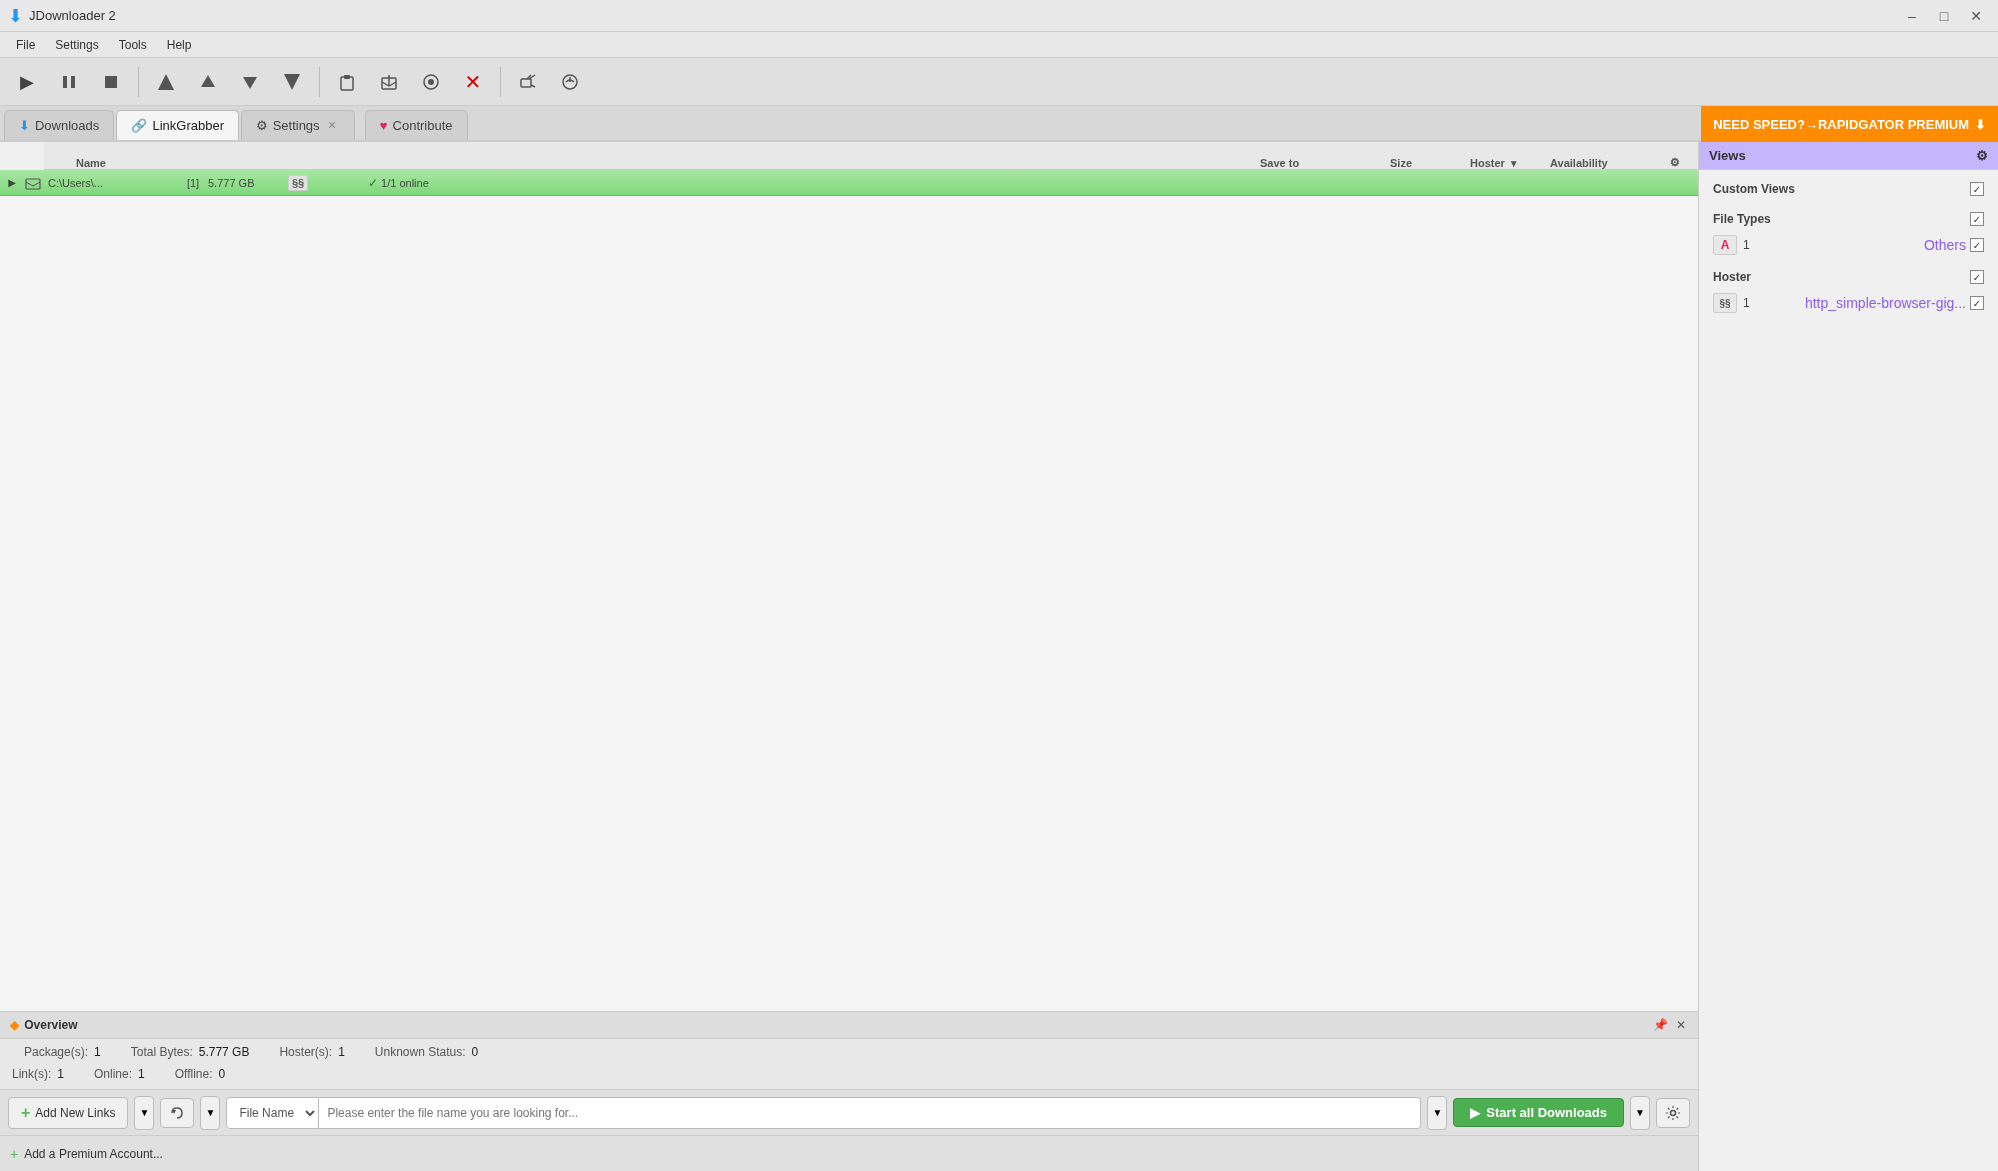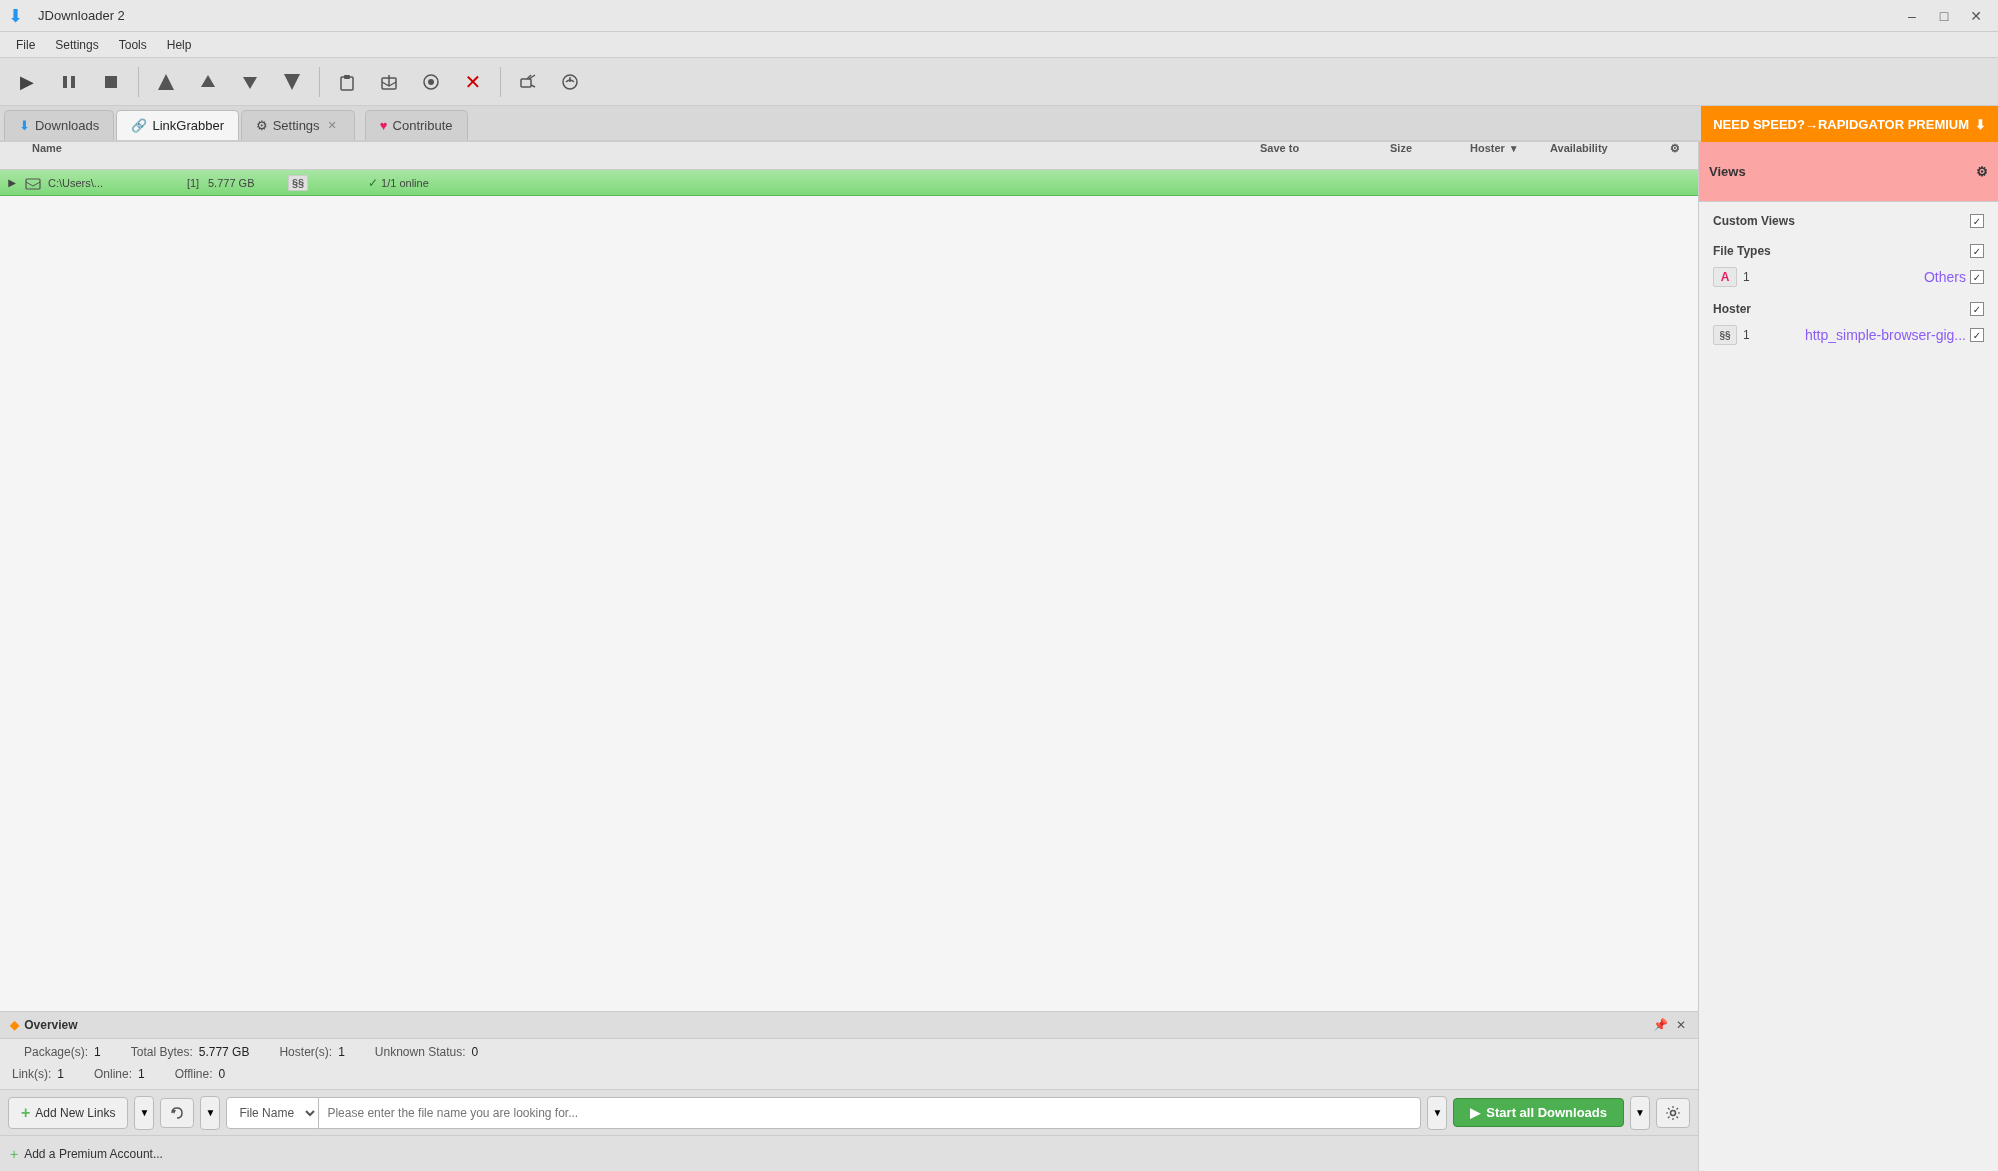--- a/index.html
+++ b/index.html
@@ -26,21 +26,20 @@
       flex-shrink: 0;
     }
     #title-left {
       display: flex;
       align-items: center;
       gap: 6px;
     }
     #title-text {
       font-size: 13px;
       color: #333;
-      margin-left: 9px;
     }
     #title-controls {
       display: flex;
       gap: 4px;
     }
     .title-btn {
       width: 28px;
       height: 22px;
       display: flex;
       align-items: center;
@@ -168,26 +167,27 @@
     #content-panel {
       flex: 1;
       display: flex;
       flex-direction: column;
       overflow: hidden;
     }
 
     
     #table-header {
       display: flex;
-      align-items: flex-start;
+      align-items: flex-end;
       background: #e8e8e8;
       border-bottom: 1px solid #ccc;
       height: 28px;
       padding: 0 4px;
       flex-shrink: 0;
+      margin-left: 44px;
     }
     .col-name { flex: 1; padding-left: 28px; }
     .col-save { width: 130px; }
     .col-size { width: 80px; }
     .col-hoster { width: 80px; display: flex; align-items: center; gap: 4px; }
     .col-availability { width: 120px; }
     .col-settings { width: 24px; }
     .col-header {
       font-size: 11px;
       color: #555;
@@ -251,26 +251,26 @@
     
     #right-panel {
       width: 300px;
       background: #f0f0f0;
       border-left: 1px solid #ccc;
       display: flex;
       flex-direction: column;
       flex-shrink: 0;
     }
     #views-header {
-      padding: 22px 10px;
+      padding: 6px 10px;
       font-size: 13px;
       font-weight: 600;
       color: #333;
       border-bottom: 1px solid #ccc;
-      background: #fca5a5;
+      background: #c4b5fd;
       display: flex;
       justify-content: space-between;
     }
     #views-content {
       padding: 8px;
       flex: 1;
     }
     .views-section-row {
       display: flex;
       align-items: center;

